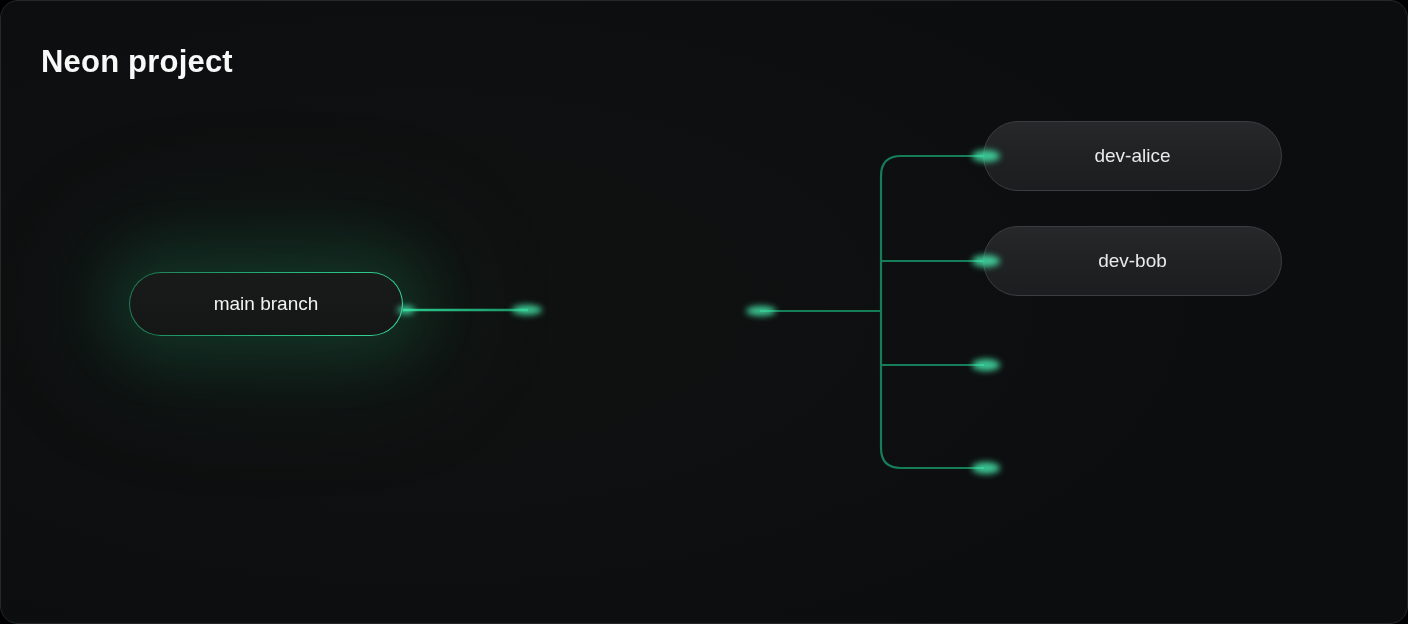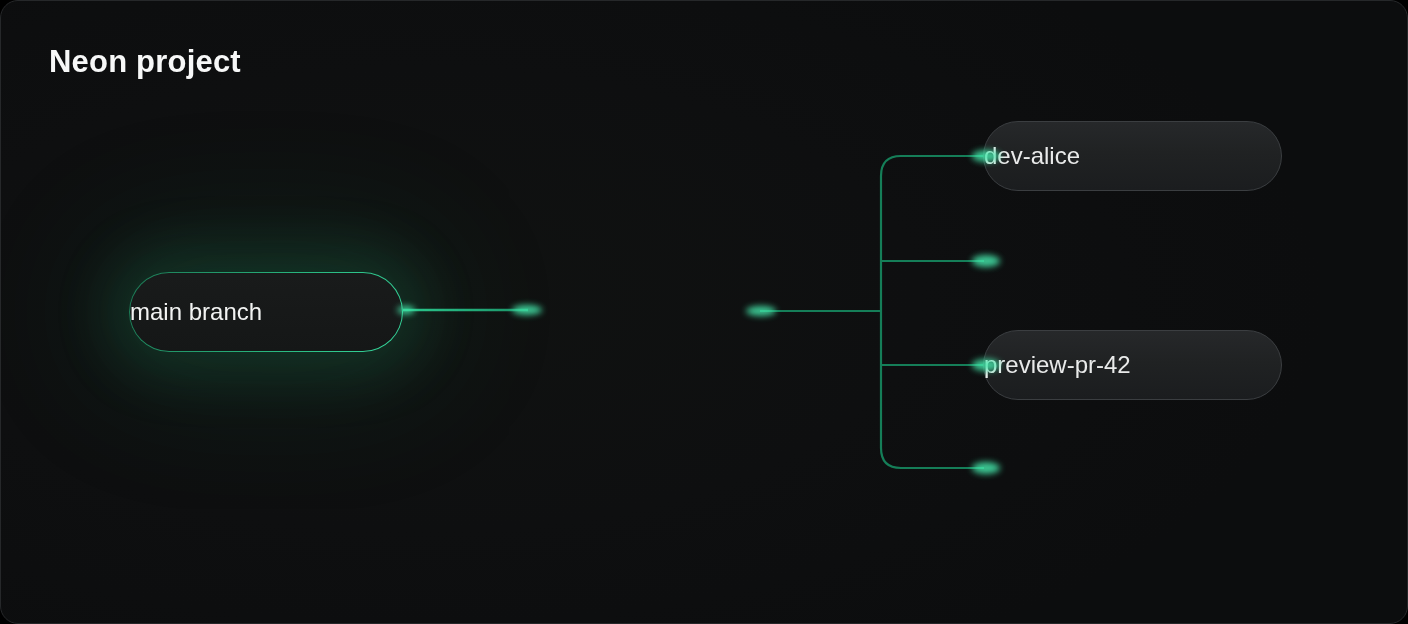--- a/index.html
+++ b/index.html
@@ -19,40 +19,40 @@
   }
   .page-title {
     position: absolute;
     left: 40px;
     top: 42px;
     font-size: 31px;
     line-height: 38px;
     font-weight: 600;
     letter-spacing: 0.2px;
     color: #f7f8f8;
-    margin-left: 8px;
   }
   .pill {
     position: absolute;
     display: flex;
     align-items: center;
+    justify-content: center;
     border-radius: 999px;
     box-sizing: border-box;
-    font-size: 24px;
+    font-size: 19px;
     color: #e9eaea;
     background:
       linear-gradient(180deg, #26282a 0%, #202223 45%, #1b1d1f 100%);
     border: 1px solid #3b3e41;
     z-index: 2;
   }
   .pill-root {
     left: 128px;
     top: 271px;
     width: 274px;
-    height: 80px;
+    height: 64px;
     color: #f2f3f2;
     background:
       linear-gradient(180deg, #191b1b 0%, #151717 100%) padding-box,
       linear-gradient(115deg, #1c7a55 0%, #28b57e 55%, #36d89c 100%) border-box;
     border: 1.5px solid transparent;
     box-shadow:
       0 0 60px 18px rgba(35, 165, 112, 0.20),
       0 0 130px 50px rgba(30, 150, 100, 0.10);
   }
   .pill-trunk {
@@ -103,24 +103,24 @@
 
   <div class="pill pill-root">
     <span>main branch</span>
   </div>
 
 
   <div class="pill pill-leaf leaf-0">
     <span>dev-alice</span>
   </div>
 
+  <div class="pill pill-leaf leaf-1">
+    <span>dev-bob</span>
+  </div>
 
-  <div class="pill pill-leaf leaf-2">
-    <span>preview-pr-42</span>
-  </div>
 
 
   <svg class="layer layer-glows" width="1406" height="622" viewBox="0 0 1406 622">
     <defs>
       <filter id="flareBlur" x="-120%" y="-120%" width="340%" height="340%">
         <feGaussianBlur stdDeviation="3"></feGaussianBlur>
       </filter>
     </defs>
     <g fill="#45e8ab" opacity="0.85" filter="url(#flareBlur)">
       <ellipse cx="405" cy="309" rx="9" ry="4"></ellipse>

